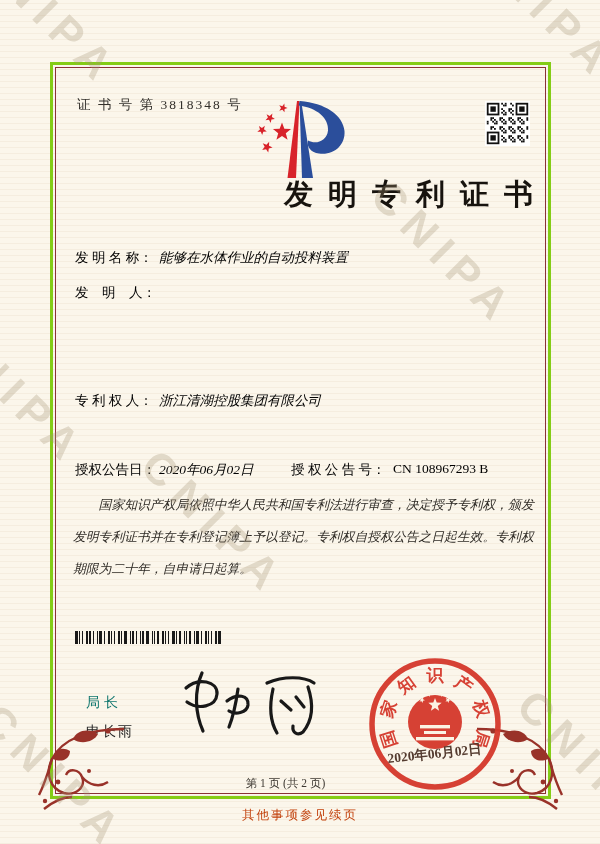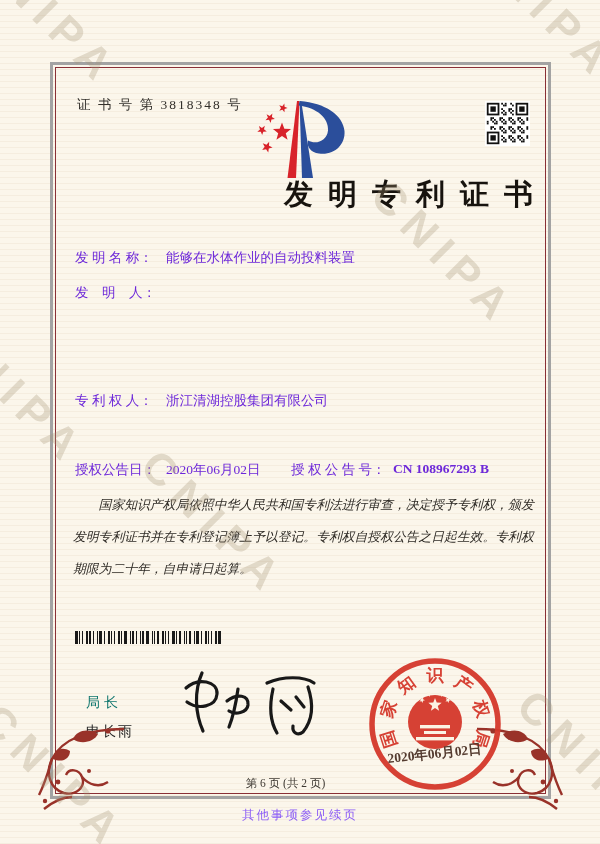--- a/index.html
+++ b/index.html
@@ -12,55 +12,55 @@
     font-family:"Liberation Serif","DejaVu Serif",serif;
   }
   .watermark {
     position:absolute; z-index:6; pointer-events:none; white-space:nowrap;
     font-family:"Liberation Sans","DejaVu Sans",sans-serif;
     font-weight:700; font-size:44px; letter-spacing:10px;
     color:rgba(166,148,118,0.30); transform:rotate(45deg);
   }
   .frame {
     position:absolute; left:50px; top:62px; width:495px; height:731px;
-    border:3px solid #a3a3a3; z-index:2;
+    border:3px solid #84cc16; z-index:2;
   }
   .frame-inner { position:absolute; inset:2px; border:1px solid #8a3036; pointer-events:none; }
   .frame > * { position:absolute; }
   .cert-number { left:24px; top:31px; font-size:13.5px; letter-spacing:2px; color:#33302c; }
   .logo { left:196px; top:30px; width:100px; height:86px; }
   .qr { left:432px; top:36px; width:45px; height:45px; background:#fff; }
   .cert-title {
     left:0; right:0; top:110px; text-align:right;
     font-size:29px; font-weight:700; letter-spacing:15px; text-indent:15px;
     color:#17130e;
   }
-  .row { left:0; right:0; height:20px; font-size:13.5px; color:#6d28d9; }
+  .row { left:0; right:0; height:20px; font-size:13.5px; color:#000000; }
   .row .lab  { position:absolute; left:22px;  white-space:pre; }
-  .row .val  { position:absolute; left:113px; white-space:pre; }
+  .row .val  { position:absolute; left:106px; white-space:pre;font-style:italic; }
   .row .lab2 { position:absolute; left:238px; white-space:pre; }
-  .row .val2 { position:absolute; left:340px; white-space:pre;font-weight:bold; }
+  .row .val2 { position:absolute; left:340px; white-space:pre; }
   .r0{top:184px}.r1{top:219px}.r2{top:254px}.r3{top:292px}.r4{top:327px}.r5{top:363px}.r6{top:396px}
   .legal {
     left:20px; top:424px; width:464px;
     font-size:12.8px; line-height:32px; font-style:italic; color:#2e2a25;
   }
   .legal p { margin:0; text-indent:2em; }
   .barcode { left:22px; top:566px; width:146px; height:13px; }
   .signer-title { left:33px; top:629px; font-size:14px; letter-spacing:4px; color:#0f766e; }
   .signer-name  { left:33px; top:658px; font-size:14px; letter-spacing:2px; color:#222; }
   .signature { left:122px; top:598px; z-index:3; }
   .seal { left:297px; top:574px; z-index:5; opacity:0.95; }
   .page-label { left:0; right:30px; top:711px; text-align:center; font-size:11.5px; color:#3e3932; }
   .orn { z-index:4; pointer-events:none; }
   .orn-l { left:-17px; bottom:-17px; }
   .orn-r { right:-17px; bottom:-17px; transform:scaleX(-1); }
   .footer-note {
     position:absolute; left:0; right:0; top:807px; text-align:center;
-    font-size:12.5px; letter-spacing:2px; color:#8b5cf6; z-index:2;
+    font-size:12.5px; letter-spacing:2px; color:#c2410c; z-index:2;
   }
 </style>
 </head>
 <body>
 
 <span class="watermark" style="left:-45px; top:-12px;">CNIPA</span>
 <span class="watermark" style="left:452px; top:-18px;">CNIPA</span>
 <span class="watermark" style="left:352px; top:228px;">CNIPA</span>
 <span class="watermark" style="left:-78px; top:368px;">CNIPA</span>
 <span class="watermark" style="left:122px; top:498px;">CNIPA</span>
@@ -318,21 +318,21 @@
             <polygon points="99.17,58.24 99.08,60.35 100.99,61.26 98.95,61.83 98.68,63.92 97.51,62.16 95.43,62.55 96.74,60.89 95.73,59.04 97.71,59.77"></polygon>
           </g>
         <rect x="70" y="86" width="30" height="3.4"></rect>
         <rect x="74" y="92" width="22" height="3"></rect>
         <rect x="66" y="98" width="38" height="3.4"></rect>
       </g>
     </g>
     <text x="85" y="119" text-anchor="middle" transform="rotate(-6 85 119)" font-family="&quot;Liberation Serif&quot;,&quot;DejaVu Serif&quot;,serif" font-size="13.5" font-weight="bold" fill="#4c3226">2020年06月02日</text>
   </svg>
 
-  <div class="page-label">第 6 页 (共 2 页)</div>
+  <div class="page-label">第 1 页 (共 2 页)</div>
 
   <svg class="orn orn-l" width="92" height="92" viewBox="0 0 92 92">
     <g fill="none" stroke="#993229" stroke-width="2.4">
       <path d="M88,8 C52,8 26,18 16,38 C9,52 14,68 28,72 C40,75 50,66 46,56 C43,48 33,47 30,54"></path>
       <path d="M16,38 C12,52 8,64 3,74"></path>
       <path d="M46,56 C53,64 63,67 72,61"></path>
       <path d="M8,88 C18,80 26,76 36,76"></path>
     </g>
     <g fill="#993229">
       <path d="M62,13 C52,7 41,9 37,18 C45,24 58,21 62,13 Z"></path>

